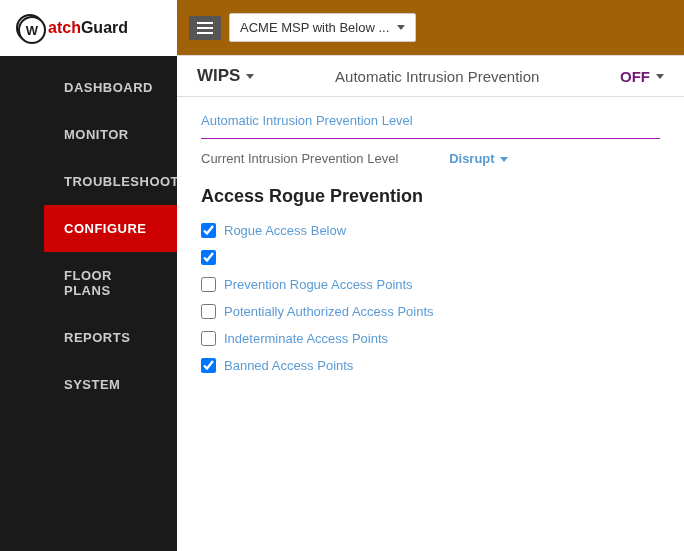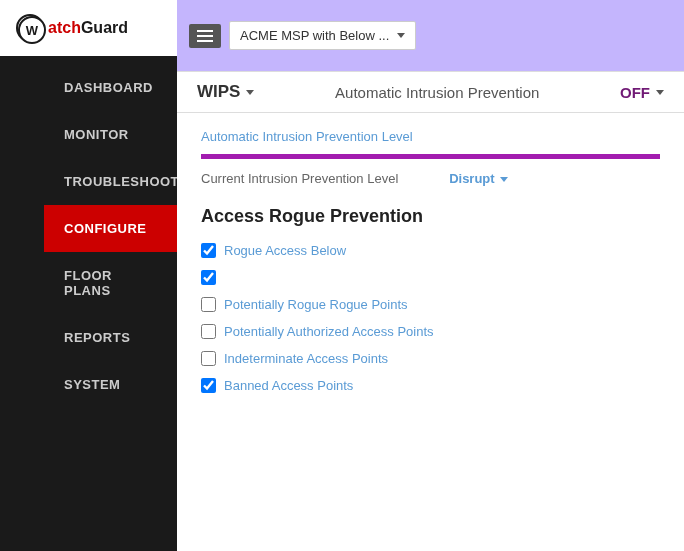--- a/index.html
+++ b/index.html
@@ -68,22 +68,22 @@
     .main {
       flex: 1;
       display: flex;
       flex-direction: column;
       background: #f5f5f5;
       overflow: hidden;
     }
 
     
     .topbar {
-      background: #c4b5fd;
-      height: 72px;
+      background: #a16207;
+      height: 56px;
       display: flex;
       align-items: center;
       padding: 0 12px;
       border-bottom: 1px solid #ddd;
       gap: 8px;
     }
 
     .hamburger-btn {
       background: #555;
       border: none;
@@ -158,21 +158,21 @@
     .content {
       flex: 1;
       background: #fff;
       padding: 16px 24px;
       overflow-y: auto;
     }
 
     .section-title {
       font-size: 13px;
       color: #5a9bd5;
-      border-bottom: 5px solid #a21caf;
+      border-bottom: 1px solid #a21caf;
       padding-bottom: 10px;
       margin-bottom: 12px;
     }
 
     .current-level {
       font-size: 13px;
       color: #666;
       margin-bottom: 20px;
     }
 
@@ -292,21 +292,21 @@
       <div class="checkbox-list">
       <div class="checkbox-item">
             <input type="checkbox" checked="" style="">
             <span>Rogue Access Below</span>
           </div>
           <div class="checkbox-item">
             <input type="checkbox" checked="" style="">
           </div>
           <div class="checkbox-item">
             <input type="checkbox" style="">
-            <span>Potentially Rogue Rogue Points</span>
+            <span>Prevention Rogue Access Points</span>
           </div>
           <div class="checkbox-item">
             <input type="checkbox" style="">
             <span>Potentially Authorized Access Points</span>
           </div>
           <div class="checkbox-item">
             <input type="checkbox" style="">
             <span>Indeterminate Access Points</span>
           </div>
           <div class="checkbox-item">

